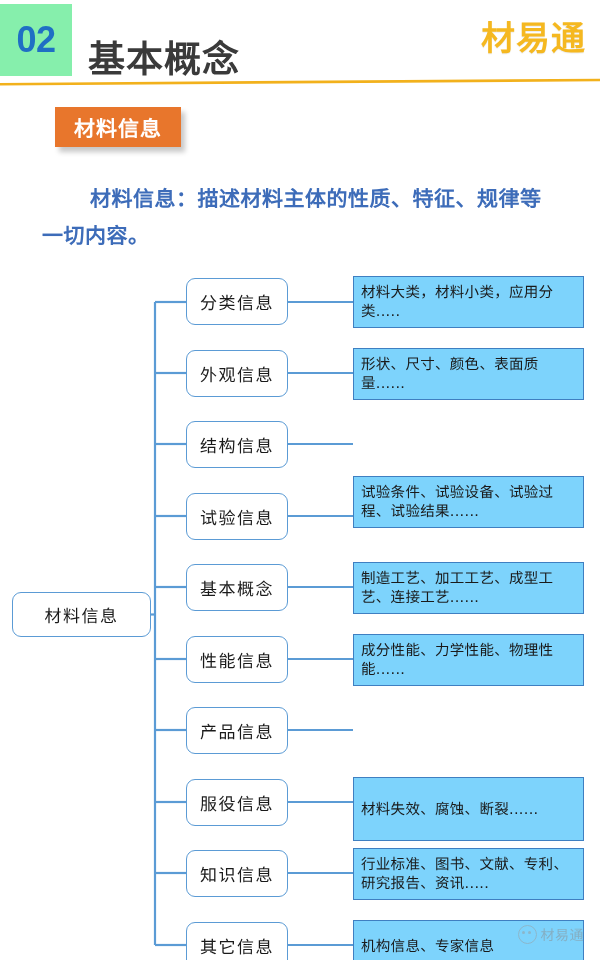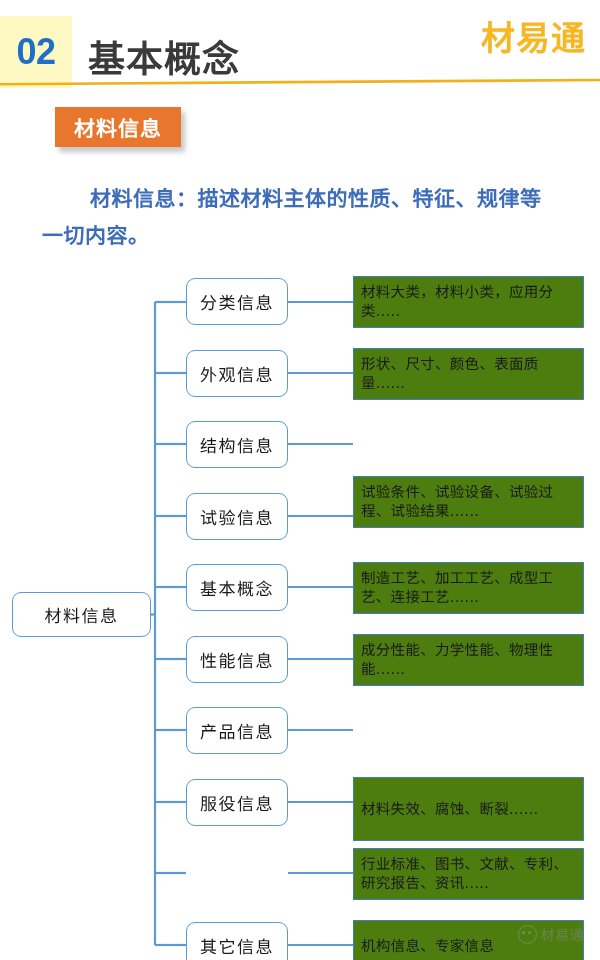--- a/index.html
+++ b/index.html
@@ -19,24 +19,24 @@
 
   
   .header {
     position: absolute;
     left: 0; top: 0;
     width: 600px;
     height: 88px;
   }
   .section-number-box {
     position: absolute;
-    left: 0; top: 16px;
+    left: 0; top: 4px;
     width: 72px;
     height: 72px;
-    background: #fef9c3;
+    background: #86efac;
     display: flex;
     align-items: center;
     justify-content: center;
   }
   .section-number {
     font-size: 36px;
     font-weight: bold;
     color: #1f6fc4;
     letter-spacing: -0.5px;
     line-height: 1;
@@ -149,21 +149,21 @@
     letter-spacing: 1.5px;
     white-space: nowrap;
   }
 
   .desc {
     position: absolute;
     left: 353px;
     width: 231px;
     box-sizing: border-box;
     border: 1.8px solid #3f7fc1;
-    background: #4d7c0f;
+    background: #7dd3fc;
     display: flex;
     align-items: center;
     padding: 0 7px;
   }
   .desc-label {
     font-family: "DejaVu Sans", "Liberation Sans", sans-serif;
     font-size: 14.5px;
     color: #1a1a1a;
     line-height: 19px;
     letter-spacing: 0.3px;
@@ -279,20 +279,23 @@
   </div>
   <div class="node node-cat" style="top:374px">
     <span class="node-label">性能信息</span>
   </div>
   <div class="node node-cat" style="top:445px">
     <span class="node-label">产品信息</span>
   </div>
   <div class="node node-cat" style="top:517px">
     <span class="node-label">服役信息</span>
   </div>
+  <div class="node node-cat" style="top:588px">
+    <span class="node-label">知识信息</span>
+  </div>
   <div class="node node-cat" style="top:660px">
     <span class="node-label">其它信息</span>
   </div>
 
   <div class="desc" style="top:14px;height:52px">
     <span class="desc-label">材料大类，材料小类，应用分类.....</span>
   </div>
   <div class="desc" style="top:86px;height:52px">
     <span class="desc-label">形状、尺寸、颜色、表面质量......</span>
   </div>

